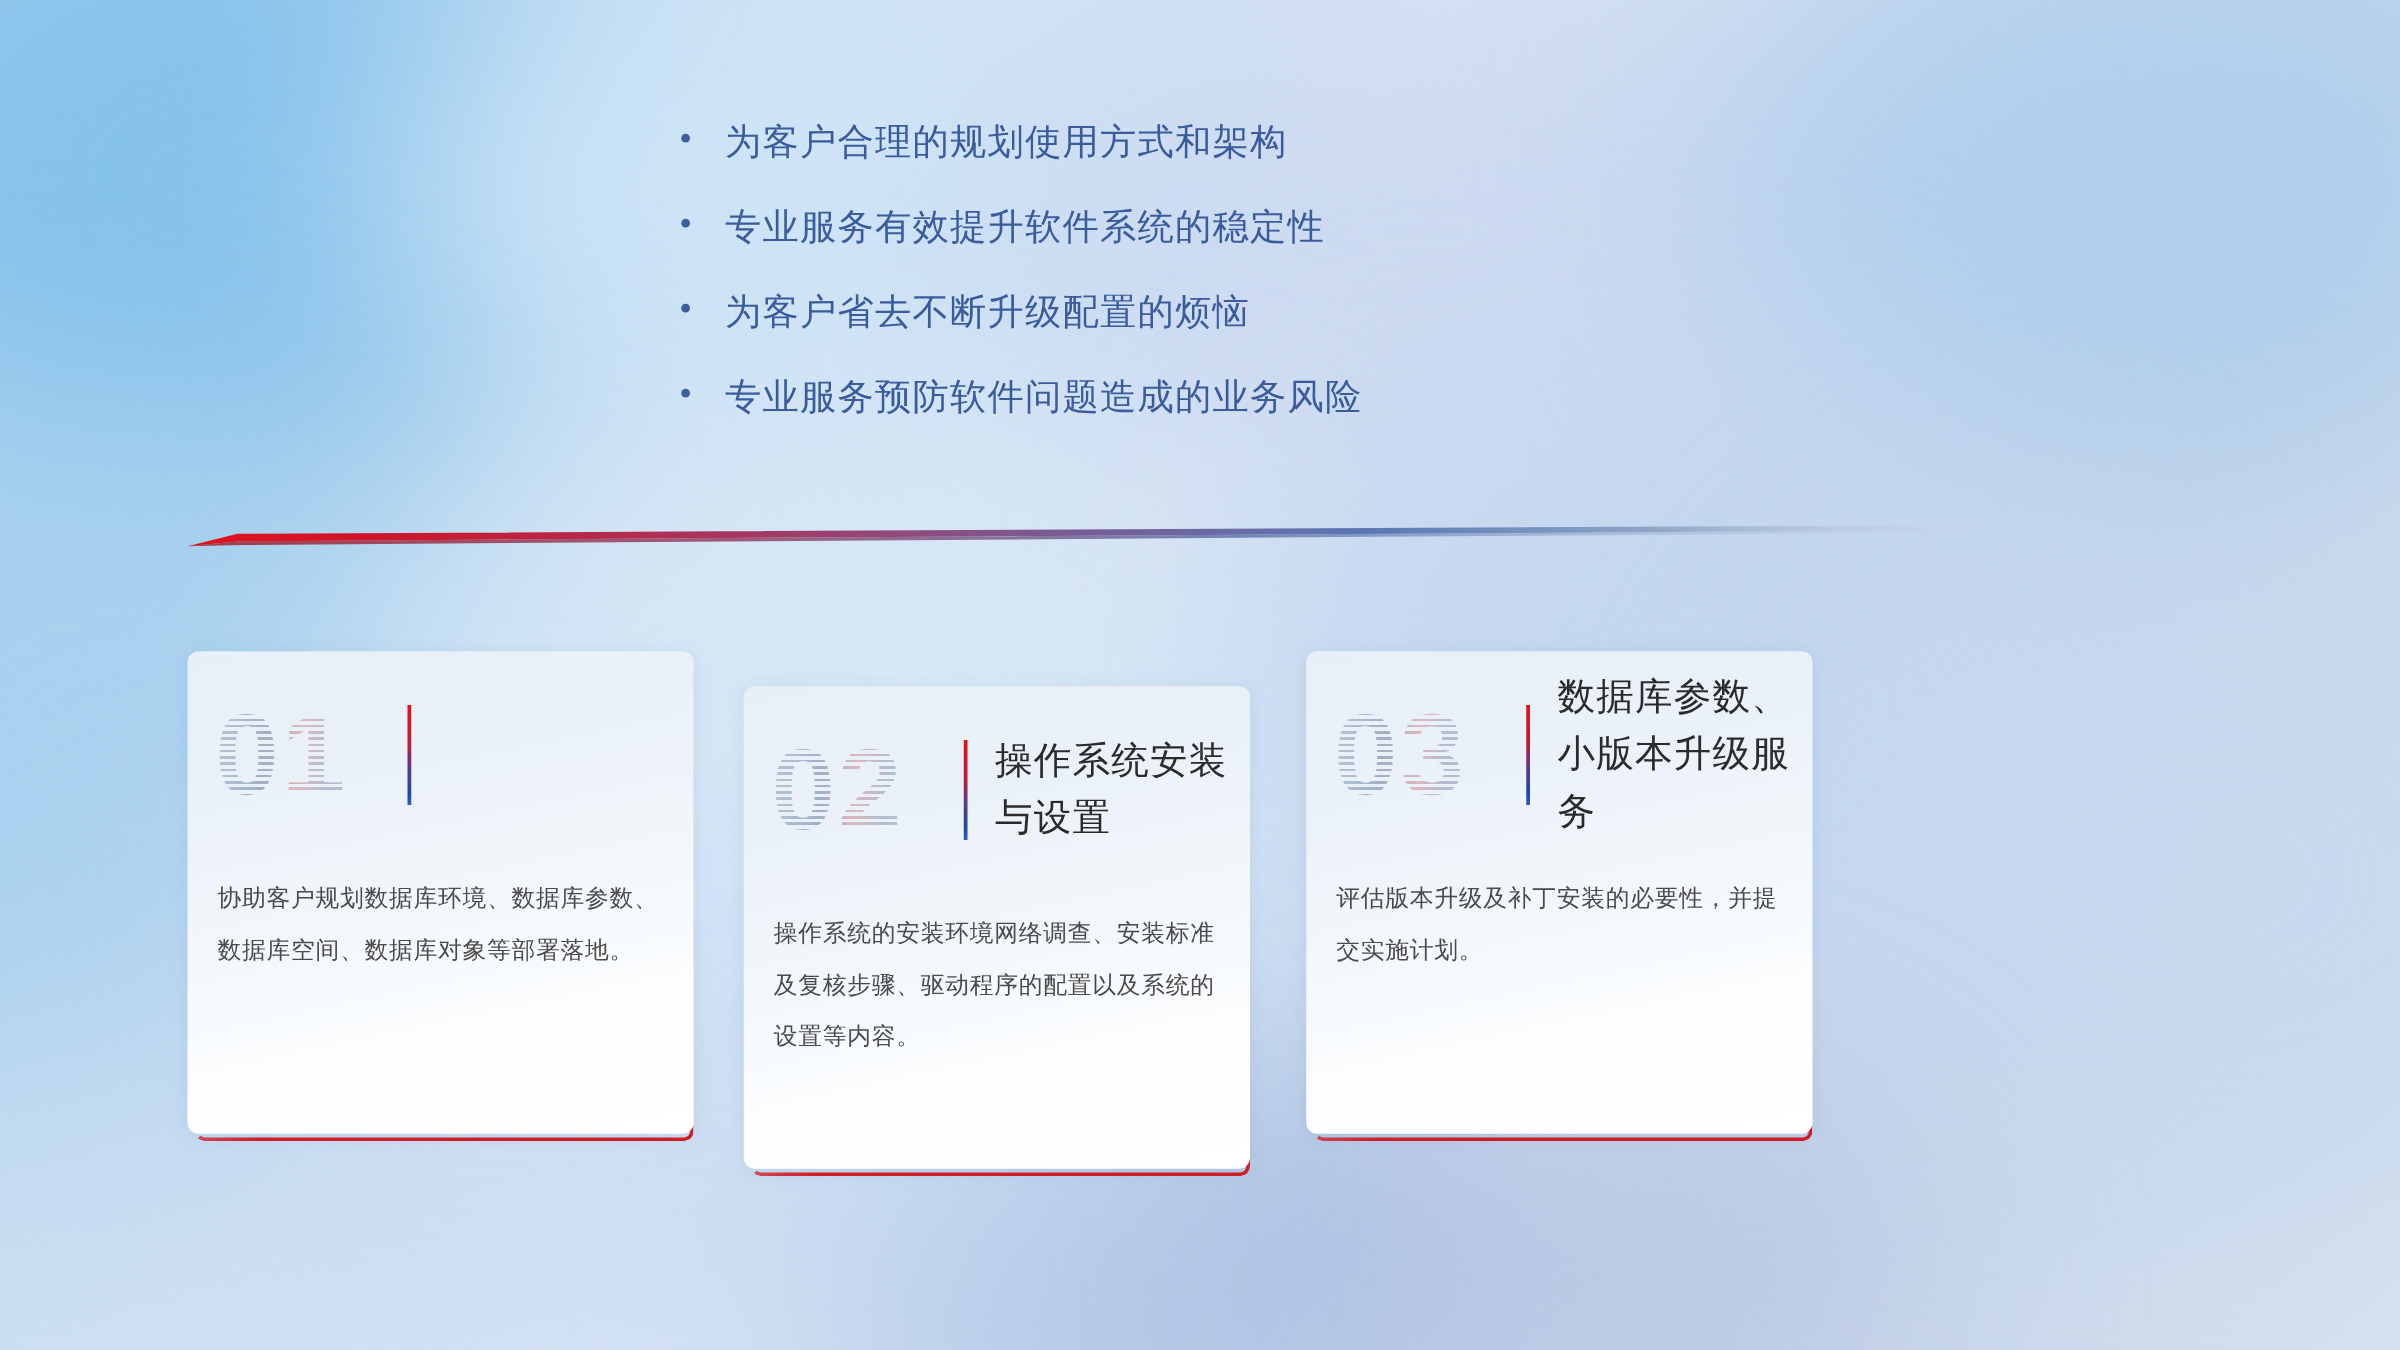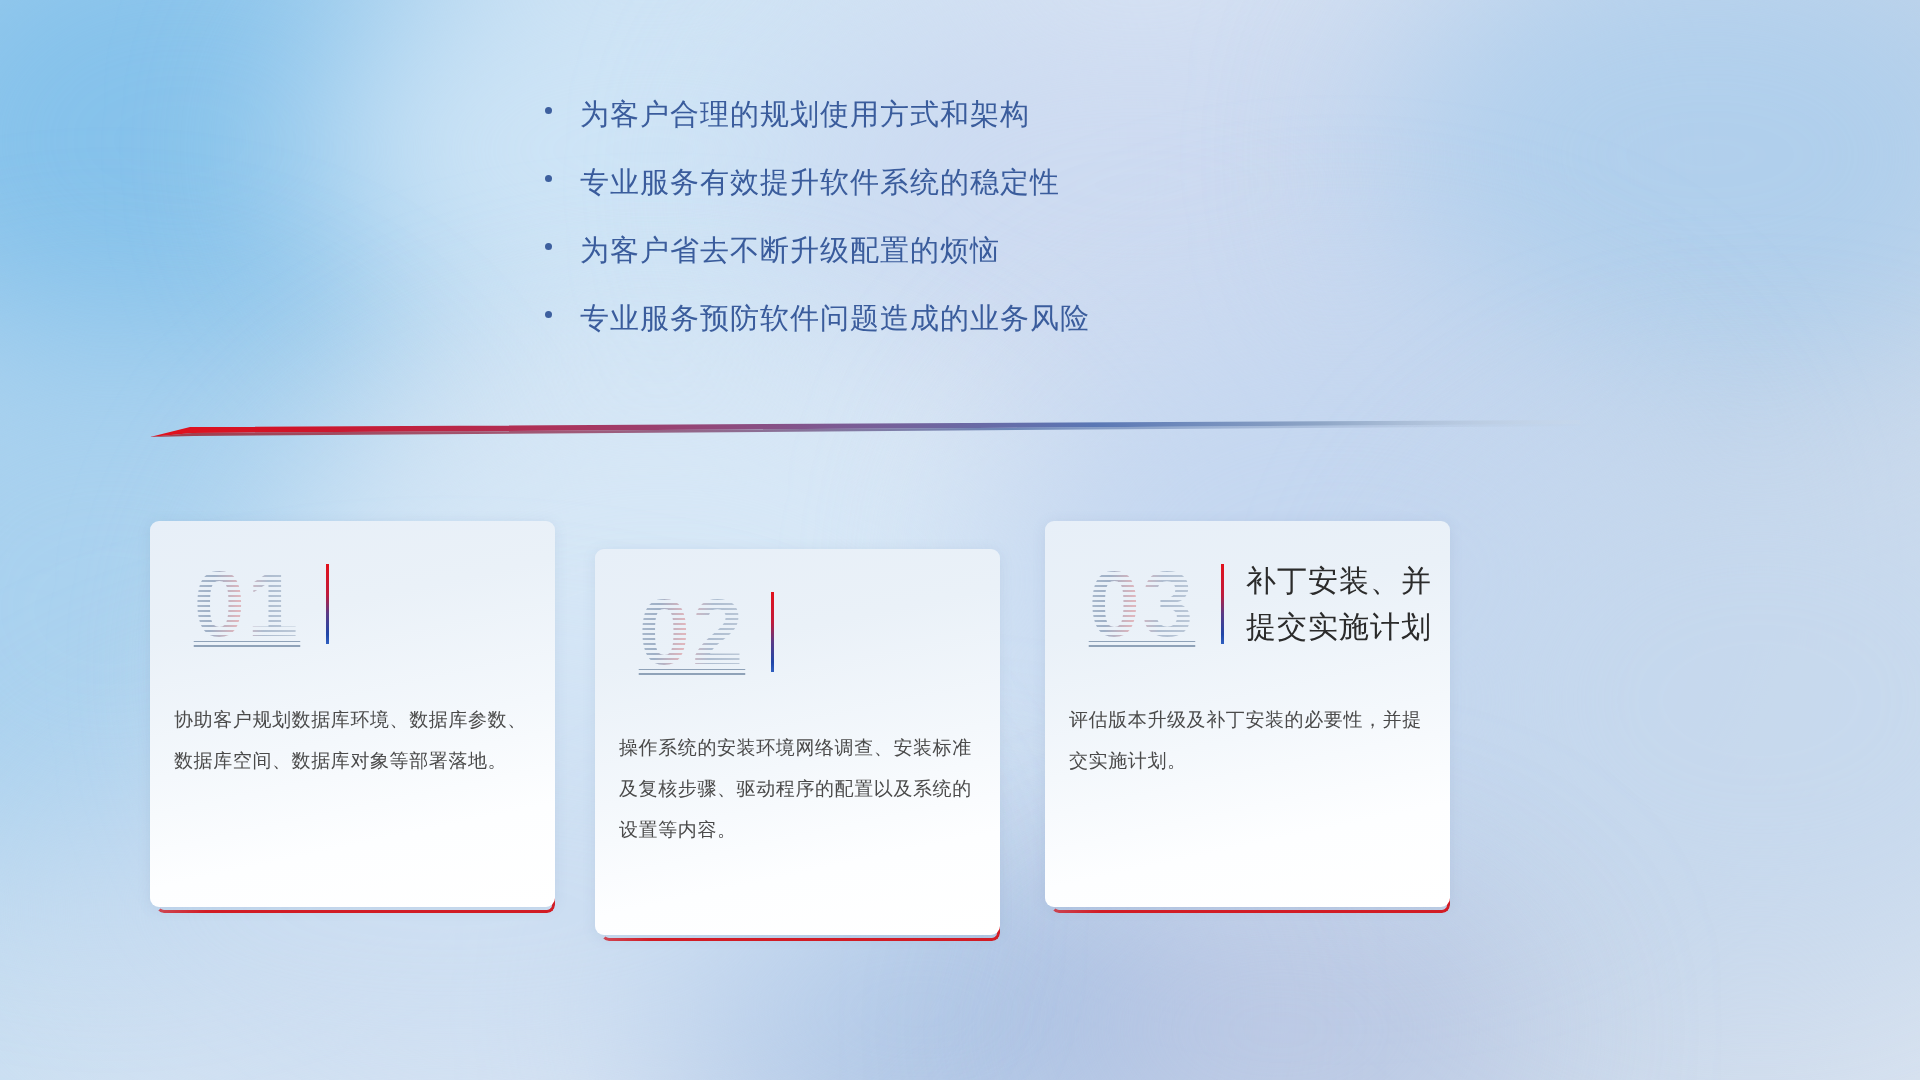--- a/index.html
+++ b/index.html
@@ -66,21 +66,21 @@
     box-shadow:0 2px 14px rgba(90,120,160,.13);
     overflow:hidden;
   }
   .card-head{
     position:absolute;left:0;top:22px;width:405px;height:122px;
     display:flex;align-items:center;
   }
   .num{
     position:relative;width:150px;height:108px;margin-left:22px;flex:none;
     font-size:92px;font-weight:700;line-height:108px;letter-spacing:2px;
-    color:#8fa2b8;text-align:center;text-decoration:underline;
+    color:#8fa2b8;text-align:left;
   }
   .num .glyph{
     display:block;
     -webkit-mask-image:repeating-linear-gradient(to bottom,#000 0 2px,transparent 2px 5px);
     mask-image:repeating-linear-gradient(to bottom,#000 0 2px,transparent 2px 5px);
     background:linear-gradient(95deg,#b9c6d6 0%,#9fb0c6 28%,#e0b6bd 45%,#aebdd0 62%,#c8d2de 100%);
     -webkit-background-clip:text;background-clip:text;color:transparent;
     filter:blur(.25px);
   }
   .vbar{
@@ -173,32 +173,33 @@
   </div>
 
   <div class="card" style="left:445px;margin-top:28px;">
     <div class="card-accent"></div>
     <div class="card-face">
       <div class="card-head">
         <div class="num">
           <span class="glyph">02</span>
         </div>
         <div class="vbar"></div>
+        <div class="card-title">操作系统安装与设置</div>
       </div>
       <div class="card-body">操作系统的安装环境网络调查、安装标准及复核步骤、驱动程序的配置以及系统的设置等内容。</div>
     </div>
   </div>
 
   <div class="card" style="left:895px;">
     <div class="card-accent"></div>
     <div class="card-face">
       <div class="card-head">
         <div class="num">
           <span class="glyph">03</span>
         </div>
         <div class="vbar"></div>
-        <div class="card-title">补丁安装、并提交实施计划</div>
+        <div class="card-title">数据库参数、小版本升级服务</div>
       </div>
       <div class="card-body">评估版本升级及补丁安装的必要性，并提交实施计划。</div>
     </div>
   </div>
 
 </div>
 
 </body></html>

